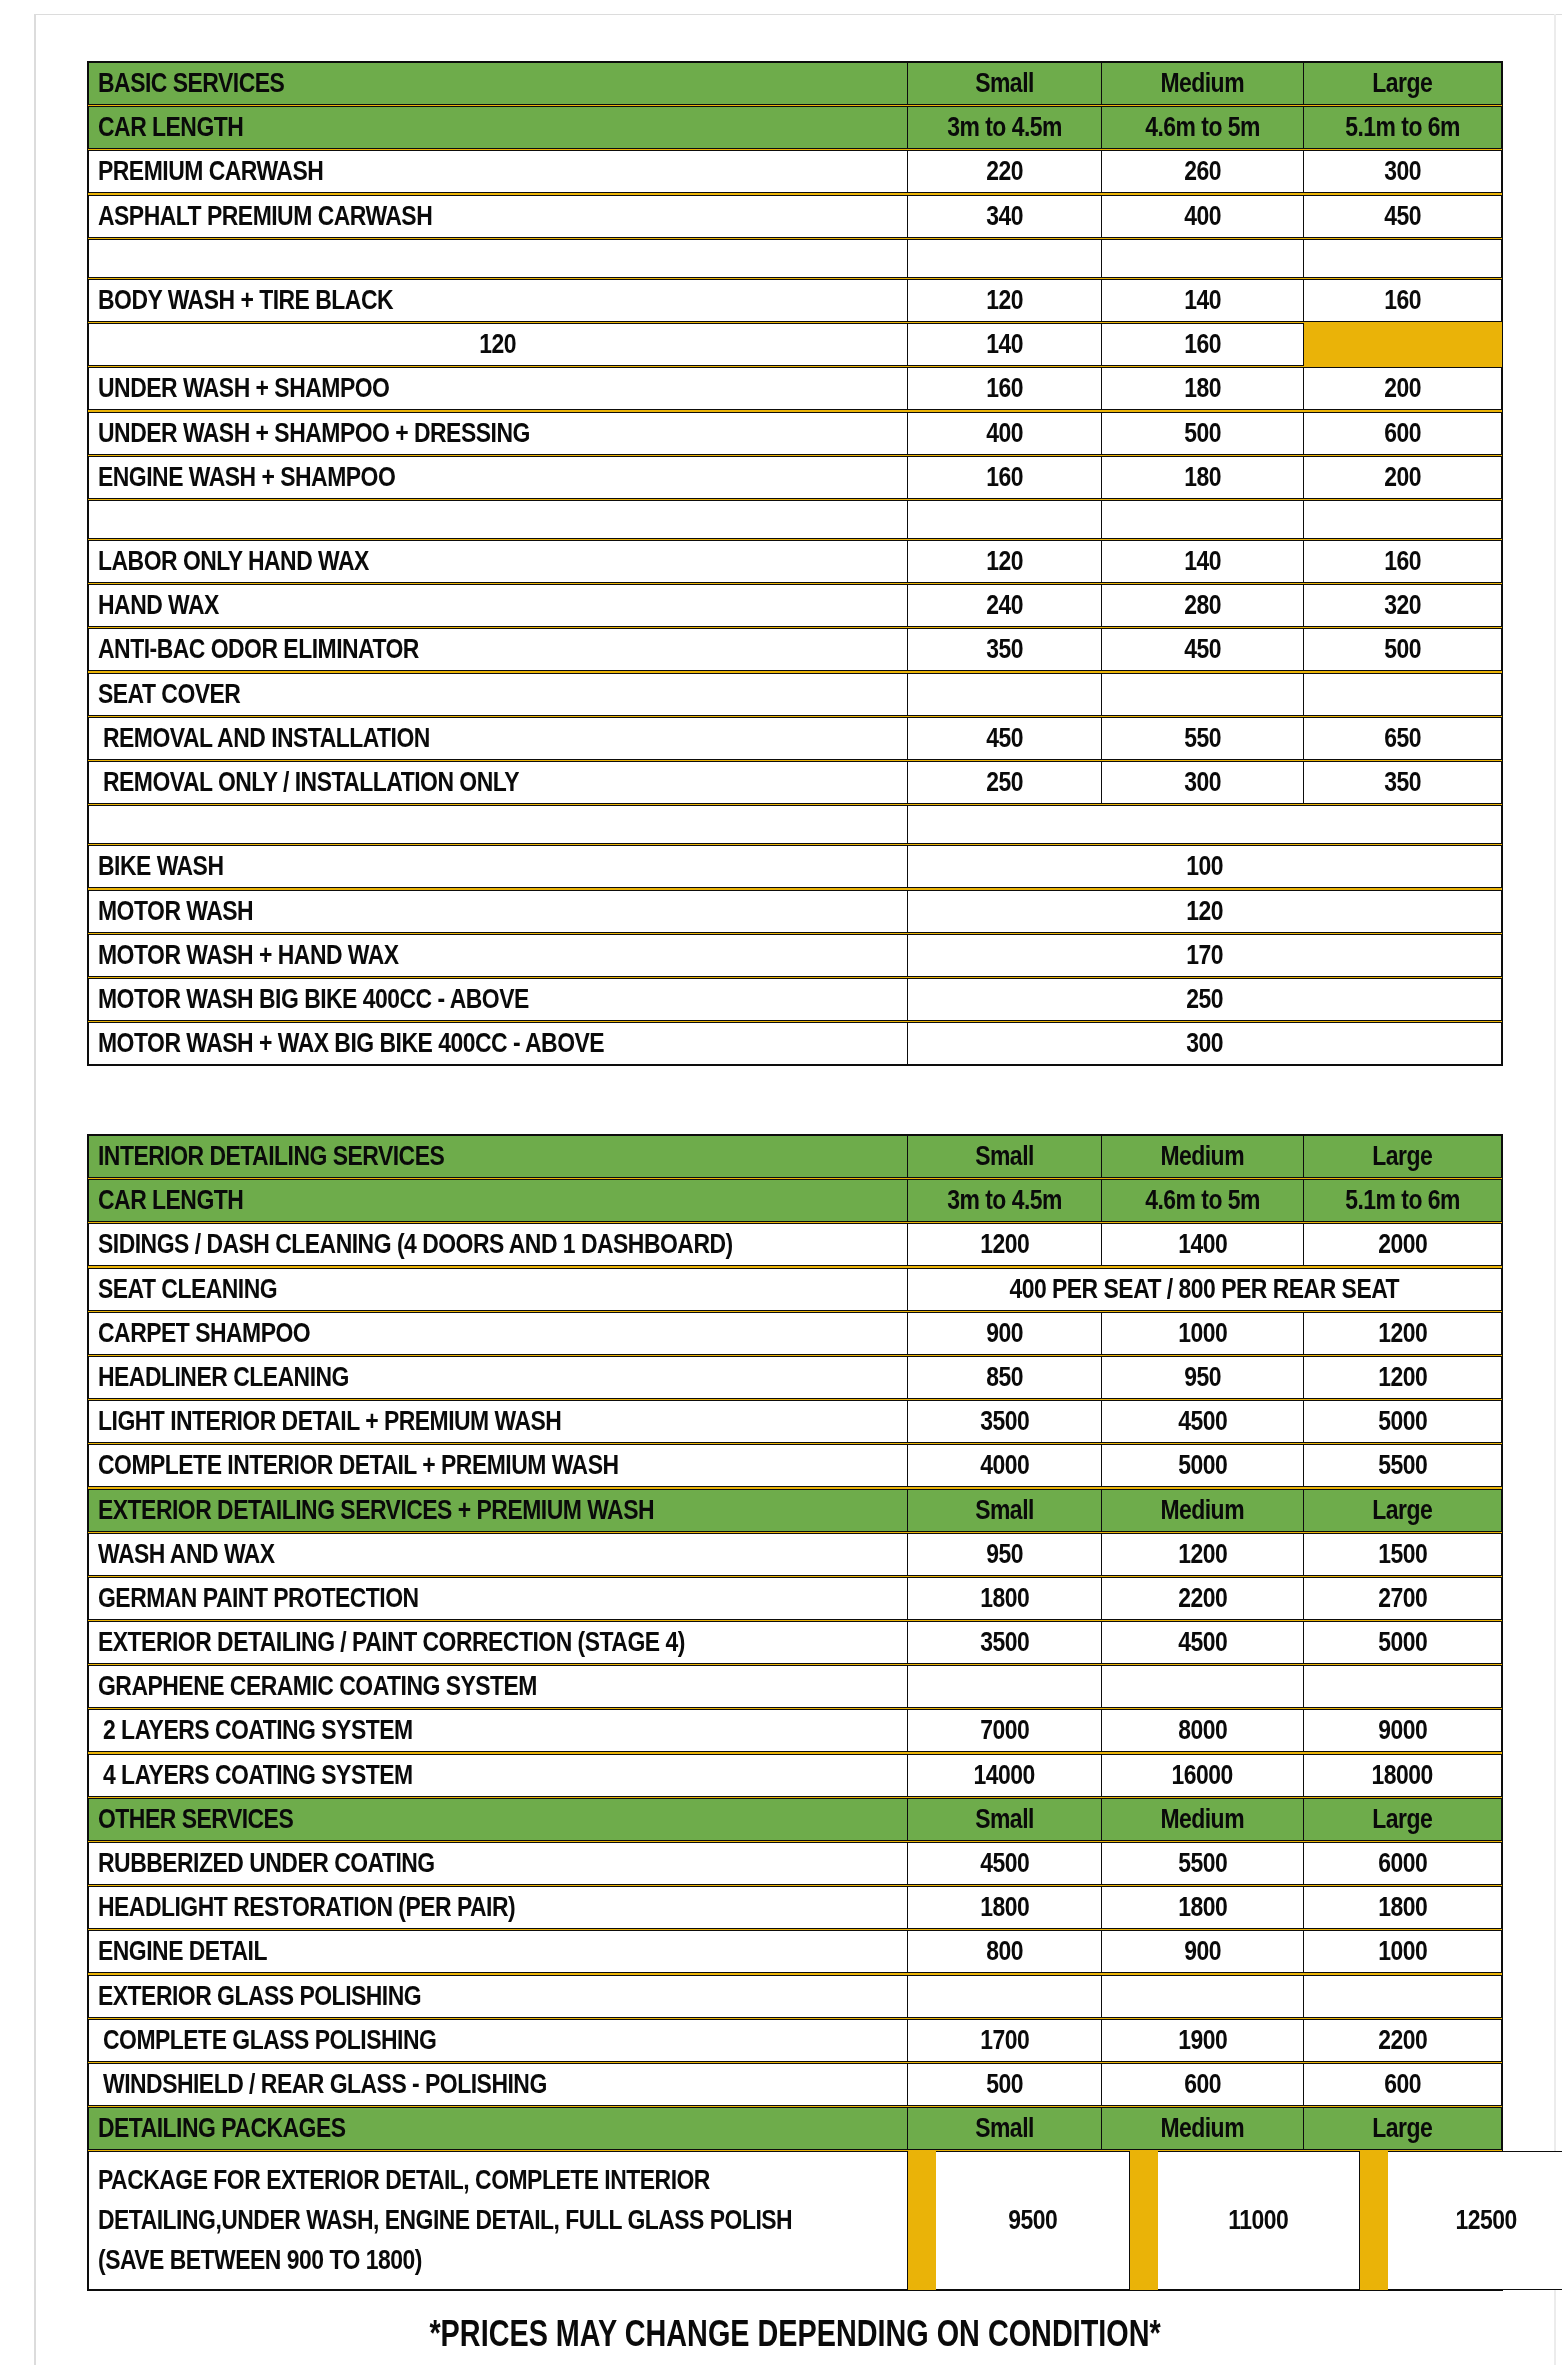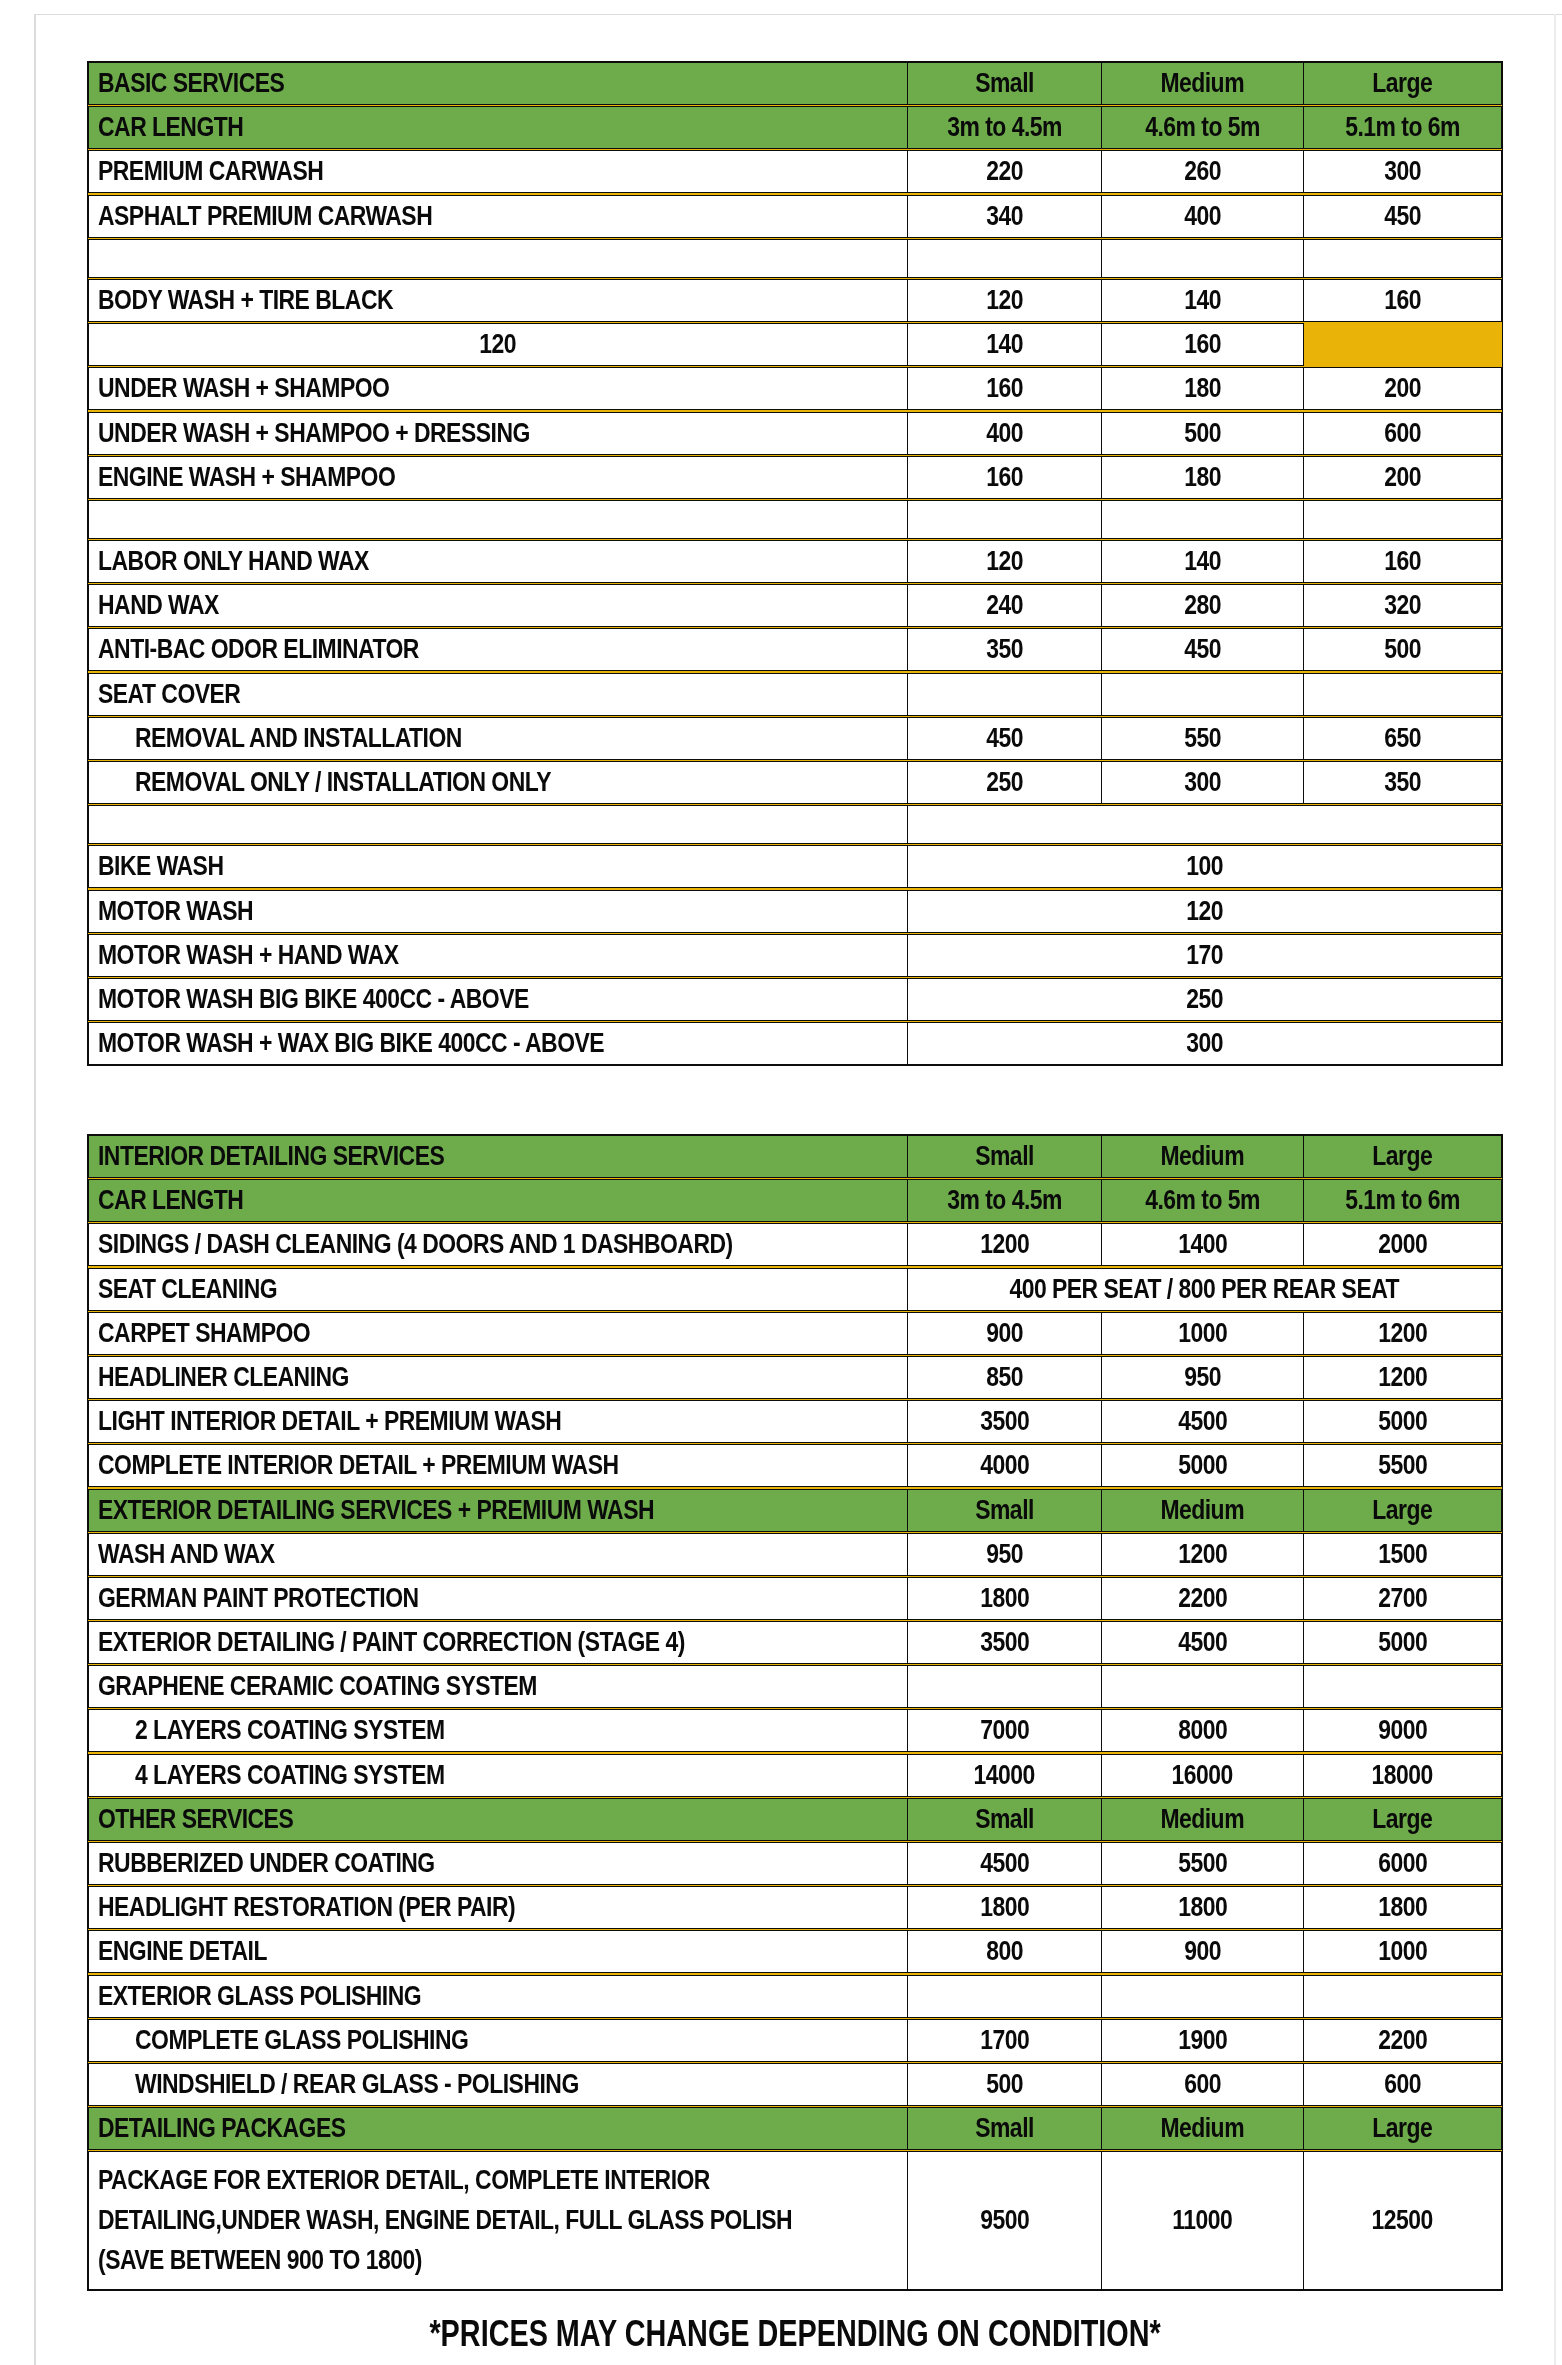--- a/index.html
+++ b/index.html
@@ -15,29 +15,29 @@
     position:absolute;left:87px;width:1416px;
     border:1.8px solid #0c0c0c;background:#eab308;
     display:flex;flex-direction:column;row-gap:1.2px;
     box-sizing:border-box;
   }
   #table-basic{top:61px;}
   #table-detailing{top:1134px;}
 
   .row{display:grid;grid-template-columns:58% 13.7% 14.3% 14%;height:43px;flex:none;}
   .row.blank, .row.blank-merged{height:39px;}
-  .row.package{height:139px;}
+  .row.package{height:139px;gap:28px;}
 
   .cell{
     border:1.2px solid #0d0d0d;border-left:none;background:#ffffff;
     display:flex;align-items:center;box-sizing:border-box;min-width:0;overflow:hidden;
   }
   .cell:first-child{border-left:1.2px solid #0d0d0d;}
   .cell.label{justify-content:flex-start;padding-left:8.6px;}
-  .cell.label.indent{padding-left:46px;}
+  .cell.label.indent{padding-left:14px;}
   .cell.value{justify-content:center;}
   .row.green .cell{background:var(--green,#6EAC4B);}
   .cell.merged{grid-column:2 / 5;}
   .cell.multiline{flex-direction:column;align-items:flex-start;justify-content:space-evenly;padding-top:3.7px;padding-bottom:3.7px;}
 
   .txt{
     font-weight:bold;font-size:27px;color:#0a0a0a;letter-spacing:-0.6px;
     white-space:nowrap;display:inline-block;transform:scaleX(0.85);
   }
   .cell.label .txt{transform-origin:left center;}

